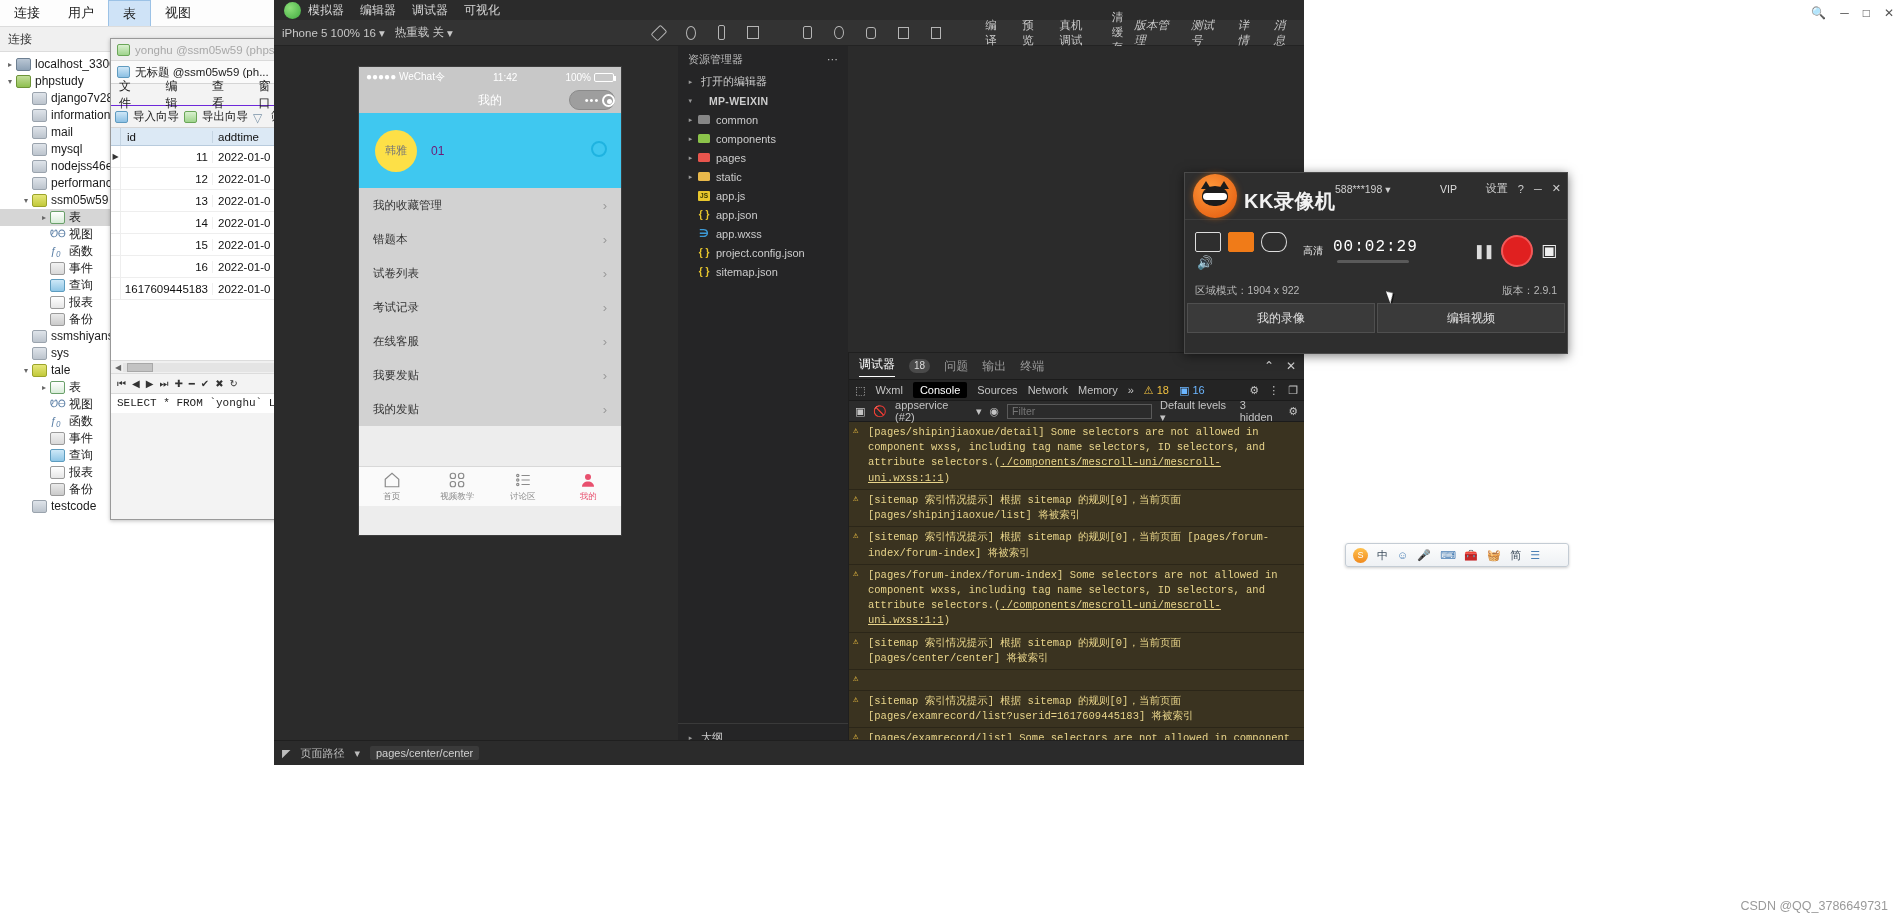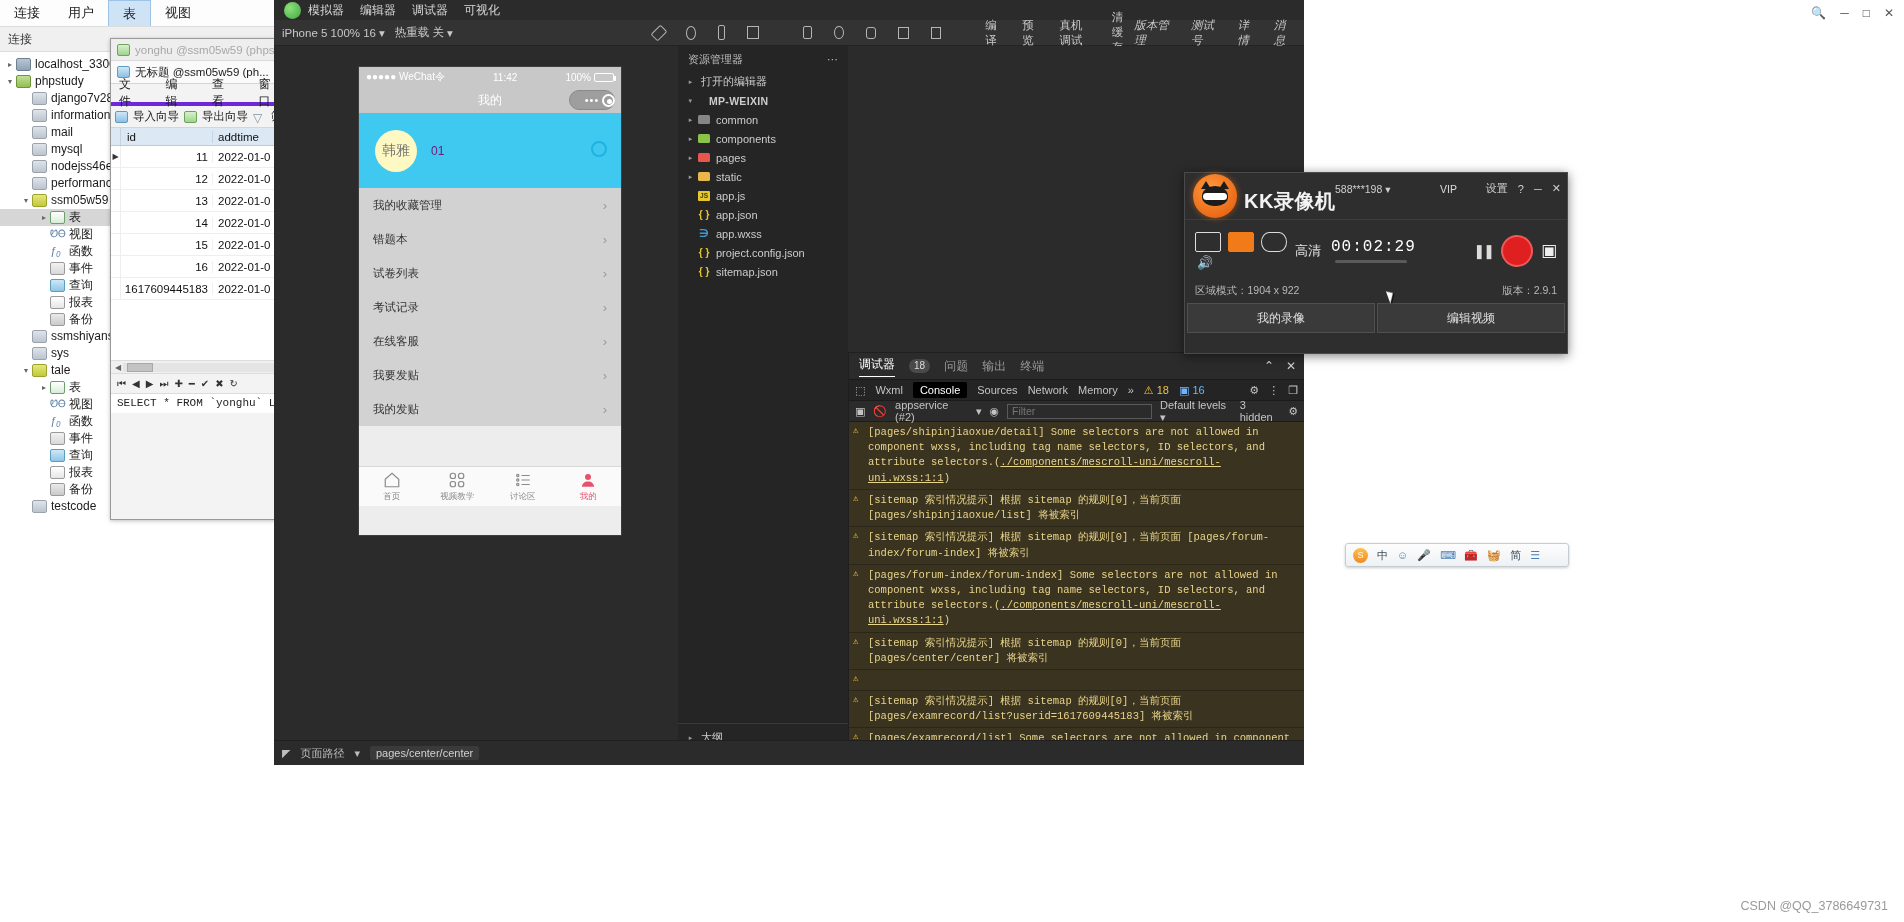--- a/index.html
+++ b/index.html
@@ -47,21 +47,21 @@
   #nvwin { position:absolute; left:110px; top:38px; width:180px; height:482px;
            background:#f3f3f3; border:1px solid #999; box-shadow:0 1px 4px rgba(0,0,0,.25); }
   .nw-title { height:22px; display:flex; align-items:center; gap:5px;
               padding:0 6px; background:#eeeeee; color:#a8a8a8; font-size:11.5px;
               border-bottom:1px solid #dadada; white-space:nowrap; overflow:hidden; }
   .nw-tab2 { height:23px; display:flex; align-items:center; gap:5px;
              padding:0 6px; background:#fafafa; border-bottom:1px solid #d5d5d5;
              font-size:11.5px; color:#1a1a1a; white-space:nowrap; overflow:hidden; }
   .nw-menu { height:22px; display:flex; align-items:center; gap:24px;
              padding:0 8px; background:#f3f3f3; font-size:12px; color:#1a1a1a;
-             border-bottom:4px solid #6d28d9; }
+             border-bottom:1px solid #6d28d9; }
   .nw-tools { height:22px; display:flex; align-items:center; gap:5px;
               padding:0 4px; background:#f3f3f3; font-size:11.5px;
               color:#1a1a1a; border-bottom:1px solid #d5d5d5; white-space:nowrap; overflow:hidden; }
   .tb-ico { width:13px; height:12px; border-radius:2px;
             background:linear-gradient(#cfe7f7,#8cc0e3); border:1px solid #5f9bc0; flex:0 0 13px; }
   .tb-ico.g { background:linear-gradient(#d9f0cf,#9fd48c); border-color:#6aa658; }
   .tb-ico.f { background:transparent; border:none; color:#7a93a8; font-size:12px; }
   .grid-head { display:flex; height:18px; background:#dce9f5; border-bottom:1px solid #b8cbdd;
                font-size:11.5px; color:#111; align-items:center; }
   .gh-sel { width:10px; flex:0 0 10px; border-right:1px solid #c4d4e2; height:100%; }
@@ -118,23 +118,23 @@
   .ph-caps { position:absolute; right:6px; top:3px; display:flex; align-items:center; gap:0; }
   .cap-pill { width:46px; height:20px; border-radius:10px; background:#9e9e9e;
               display:flex; align-items:center; justify-content:space-around;
               border:1px solid #8a8a8a; }
   .cap-dots { color:#fff; font-size:11px; letter-spacing:1px; }
   .cap-circ { width:13px; height:13px; border-radius:50%; border:2px solid #fff; position:relative; }
   .cap-circ::after { content:''; position:absolute; left:3px; top:3px; width:5px; height:5px;
                      border-radius:50%; background:#fff; }
   .ph-hero { height:75px; background:#3fc8f0; display:flex; align-items:center;
              padding:0 16px; position:relative; }
-  .avatar { width:42px; height:42px; border-radius:50%; background:#fef9c3;
+  .avatar { width:42px; height:42px; border-radius:50%; background:#fde047;
             display:flex; align-items:center; justify-content:center;
-            font-size:14px; color:#777; }
+            font-size:11px; color:#777; }
   .hero-name { margin-left:14px; color:#701a75; font-size:12px; }
   .hero-gear { position:absolute; right:14px; top:28px; width:16px; height:16px;
                border-radius:50%; border:2.5px solid #1fb3e0; }
   .ph-list { background:#d2d2d2; }
   .ph-li { height:34px; display:flex; align-items:center; justify-content:space-between;
            padding:0 14px; color:#333; font-size:11.5px; }
   .chev { color:#9a9a9a; font-size:13px; }
   .ph-gap { height:40px; background:#ededed; }
   .ph-tabbar { height:40px; background:#fafafa; border-top:1px solid #d8d8d8;
                display:flex; align-items:stretch; }
@@ -228,21 +228,21 @@
              display:flex; align-items:center; gap:3px; }
   .kk-vip { position:absolute; left:255px; top:10px; font-size:10.5px; color:#dcdcdc; }
   .kk-winbtns { position:absolute; right:6px; top:8px; display:flex; align-items:center;
                 gap:10px; font-size:11px; color:#cfcfcf; }
   .kk-mid { height:62px; display:flex; align-items:center; padding:0 10px; gap:8px;
             border-top:1px solid #3d3d3d; }
   .kk-mode { width:26px; height:20px; border:1.6px solid #ddd; border-radius:2px; }
   .kk-mode.sel { border-color:#f07b18; background:#f07b18; }
   .kk-mode.game { border-radius:8px/10px; }
   .kk-spk { font-size:13px; color:#ddd; margin-left:2px; }
-  .kk-hd { font-size:13px; color:#e2e2e2; margin-left:0; }
+  .kk-hd { font-size:10px; color:#e2e2e2; margin-left:8px; }
   .kk-time { font-size:16px; color:#fff; font-family:"Liberation Mono","DejaVu Sans Mono",monospace;
              letter-spacing:1px; margin-left:2px; }
   .kk-slider { width:72px; height:3px; background:#5a5a5a; border-radius:2px; margin-left:6px; }
   .kk-pause { margin-left:auto; font-size:14px; color:#ddd; letter-spacing:-2px; }
   .kk-rec { width:32px; height:32px; border-radius:50%; background:#e02020;
             border:2px solid #f25a5a; }
   .kk-cam { font-size:17px; color:#eee; }
   .kk-status { height:20px; display:flex; align-items:center; justify-content:space-between;
                padding:0 10px; font-size:10.5px; color:#b8b8b8; }
   .kk-btns { height:34px; display:flex; gap:2px; padding:2px; }

